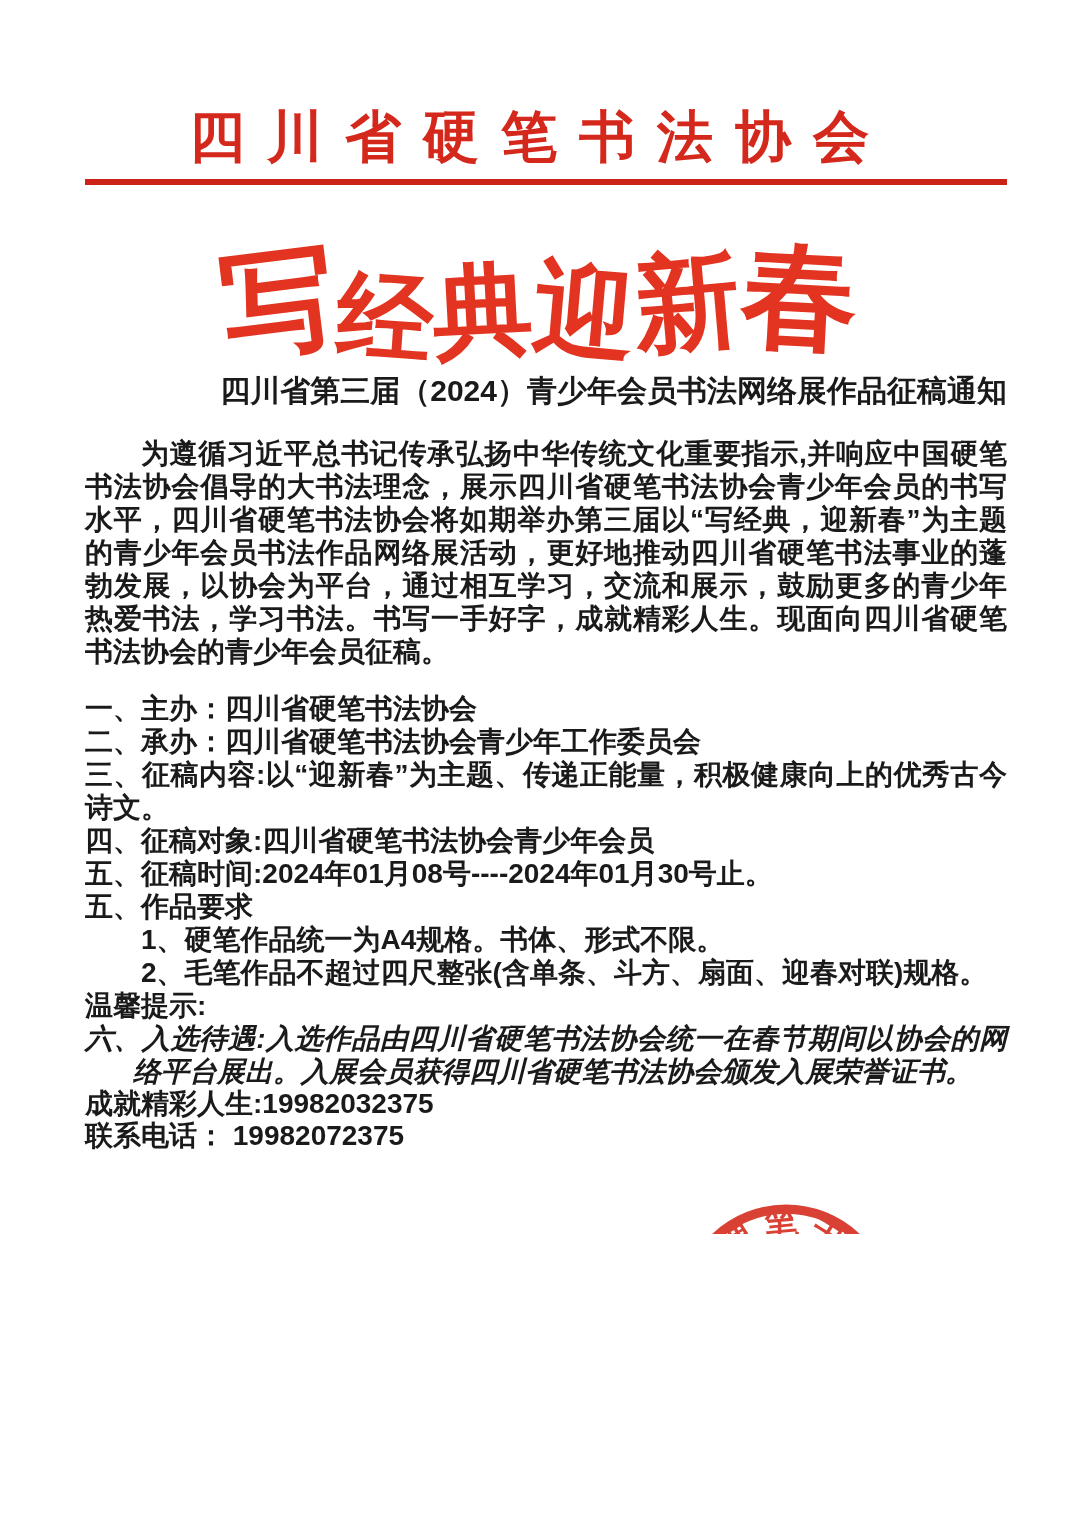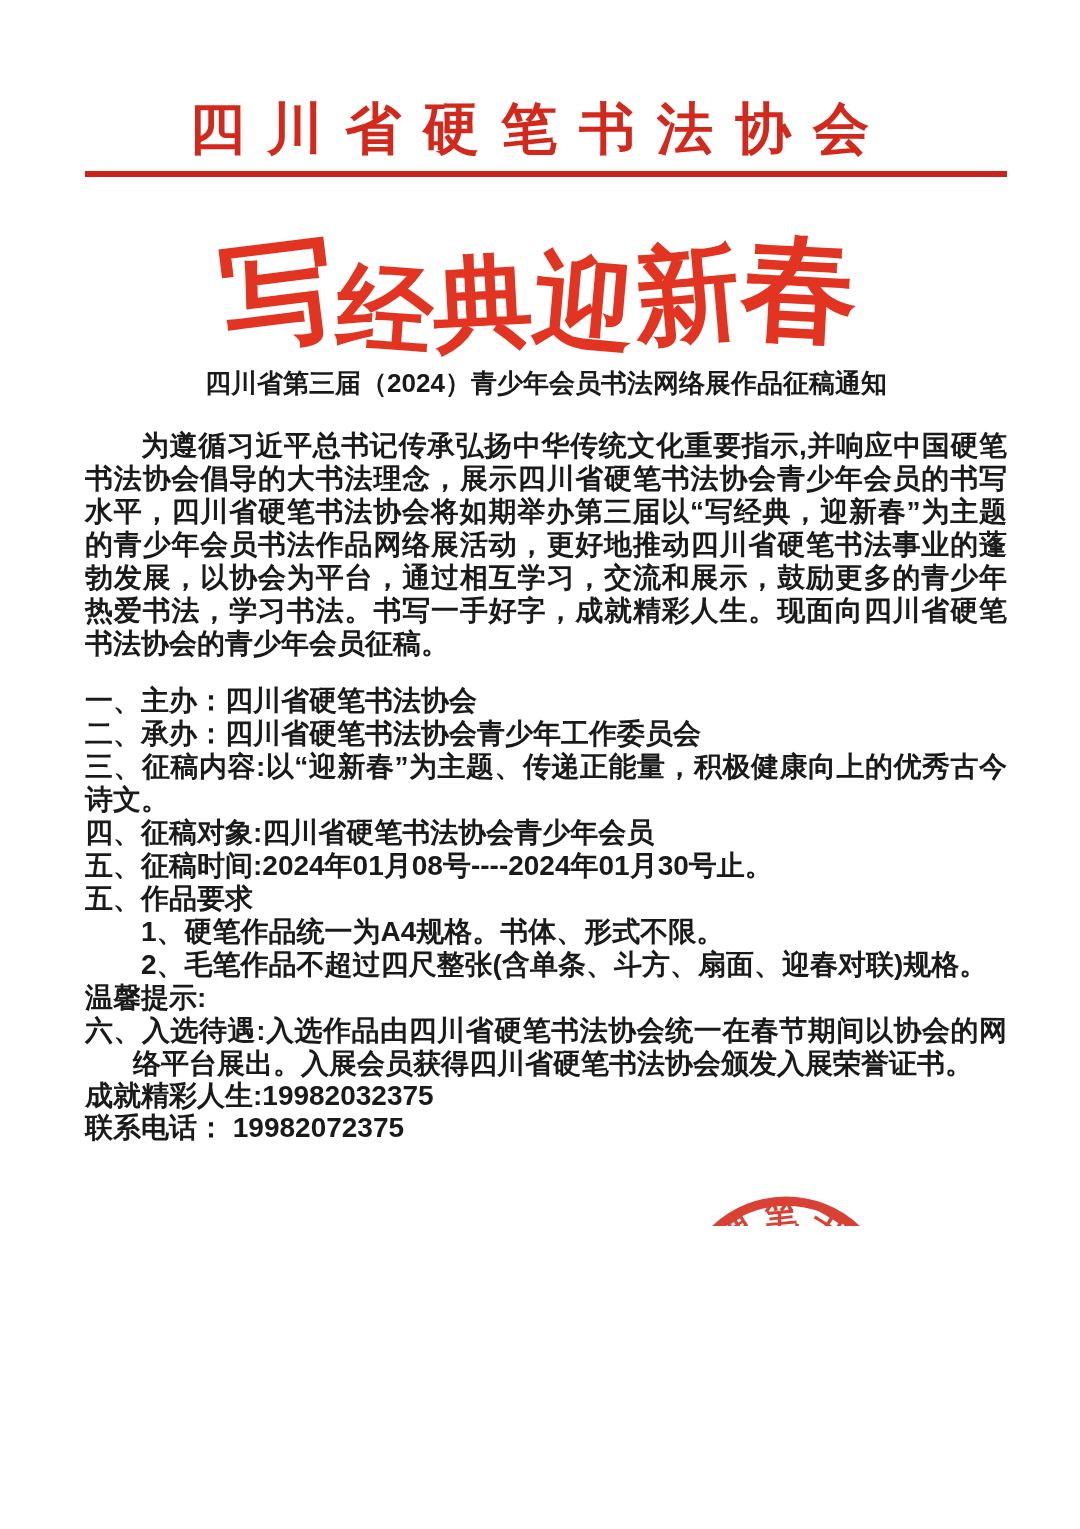--- a/index.html
+++ b/index.html
@@ -1,19 +1,19 @@
 <!DOCTYPE html>
 <html><head>
 <meta charset="utf-8">
 <style>
   html,body{margin:0;padding:0;background:#ffffff;}
   .page{
     position:relative;
     width:1080px;height:1226px;
-    margin:0 auto;
+    margin:8px auto;
     background:#ffffff;
     overflow:hidden;
     font-family:"Liberation Sans","DejaVu Sans",sans-serif;
     color:#1a1a1a;
   }
   
   .header-title{
     position:absolute;top:92px;left:0;width:100%;
     text-align:center;
     font-family:"Liberation Serif","DejaVu Serif",serif;
@@ -44,32 +44,32 @@
   .calligraphy span:nth-child(4){transform:rotate(5deg) translateY(10px);font-size:102px;}
   .calligraphy span:nth-child(5){transform:rotate(-5deg) translateY(2px);font-size:106px;}
   .calligraphy span:nth-child(6){transform:rotate(3deg) translateY(0px);font-size:116px;}
   
   .content{
     position:absolute;top:363px;left:85px;width:922px;
     font-size:28px;font-weight:bold;line-height:33px;
     text-align:justify;
   }
   .doc-title{
-    text-align:center;
-    font-size:26px;
+    text-align:right;
+    font-size:30px;
     line-height:40px;
     margin:0 0 26px 0;
     white-space:nowrap;
   }
   .intro{ text-indent:2em; margin:0 0 24px 0;}
   .item-spaced{ margin:0 0 22px 0;}
   .line{ margin:0;}
   .indent1{ padding-left:56px;}
   .tip-para{ text-indent:2em; margin:0;}
-  .hanging{ padding-left:48px; text-indent:-48px; margin:0;}
+  .hanging{ padding-left:48px; text-indent:-48px; margin:0;font-style:italic;}
   .contact{ margin:0; line-height:32px;}
   
   .seal{
     position:absolute;left:674px;top:1192px;width:224px;height:224px;
     z-index:2;
     opacity:0.95;
   }
   .seal-name{
     position:absolute;left:672px;top:1288px;width:240px;
     font-size:27px;font-weight:bold;color:#141414;

